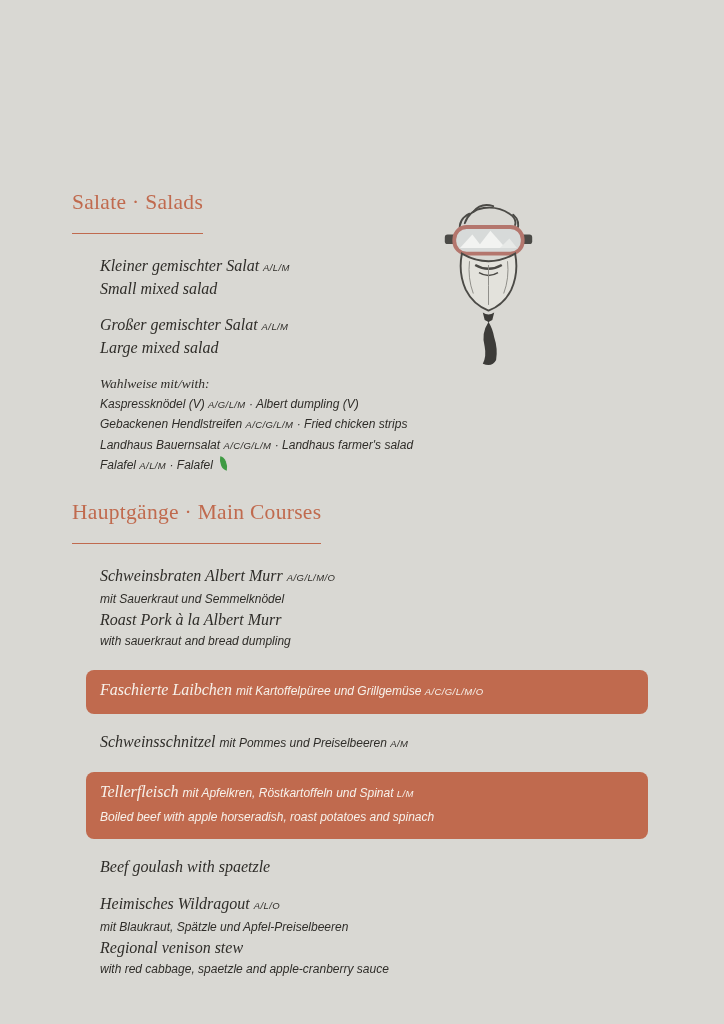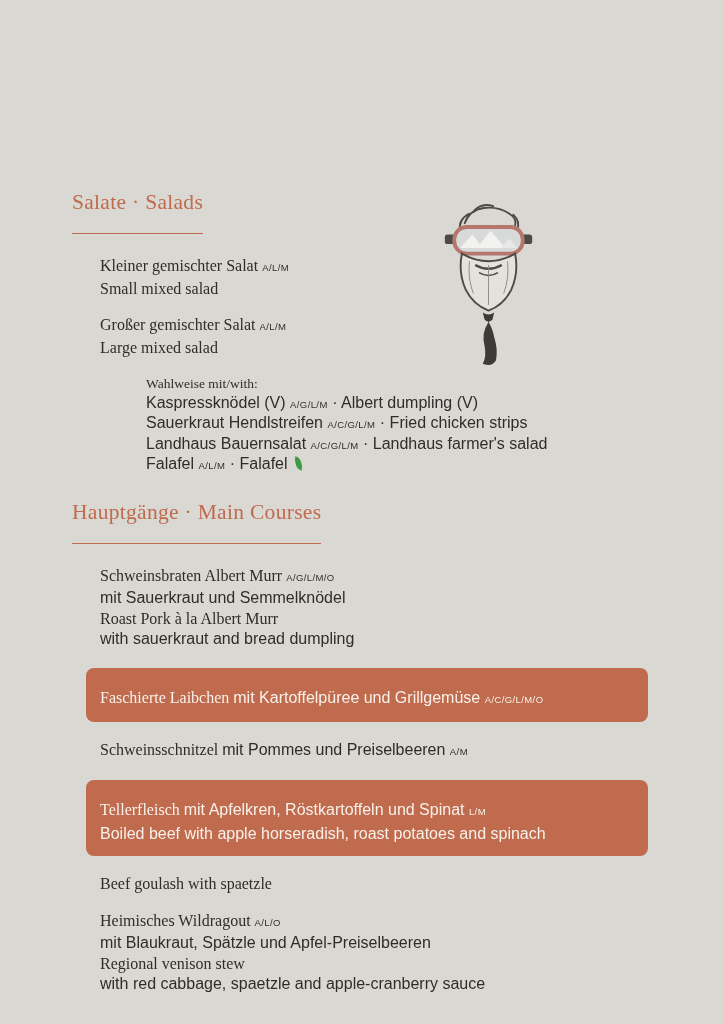--- a/index.html
+++ b/index.html
@@ -14,30 +14,30 @@
   }
   .logo{position:absolute;left:441px;top:198px;width:95px;height:172px;}
   .menu{position:absolute;left:100px;top:190px;width:586px;}
   h2.section-title{
     font-weight:400;font-size:21.5px;color:var(--accent);
     margin:0 0 22px -28px;letter-spacing:.3px;
   }
   h2.section-title.mt{margin-top:24px;}
   h2.section-title span{display:inline-block;border-bottom:1px solid var(--accent);padding-bottom:18px;}
   .block{margin-bottom:16px;}
-  .line{line-height:20.5px;}
-  .line.tight{line-height:18.5px;margin-left:46px;}
+  .line{line-height:20.5px;font-style:italic;}
+  .line.tight{line-height:18.5px;}
   .seg-serif{font-family:"Liberation Serif",serif;font-size:16px;}
   .seg-note{font-family:"Liberation Serif",serif;font-size:13.5px;}
-  .seg-sans{font-family:"Liberation Sans",sans-serif;font-size:16px;}
+  .seg-sans{font-family:"Liberation Sans",sans-serif;font-size:12px;}
   .seg-alg{font-family:"Liberation Sans",sans-serif;font-size:9.5px;letter-spacing:.4px;}
   .highlight{
     background:var(--accent); color:var(--boxtext);
     border-radius:8px; margin:18px 0 18px -14px;
-    padding:19px 14px 11px; width:562px;
+    padding:9px 14px 11px; width:562px;
   }
   .highlight .line{line-height:22px;}
   .leaf{
     display:inline-block;width:9px;height:13px;background:var(--leaf);
     border-radius:0 100% 0 100%;transform:rotate(10deg);
     margin-left:6px;vertical-align:-1px;
   }
 </style>
 </head>
 <body>
@@ -83,21 +83,21 @@
         <div class="line"><span class="seg-serif">Kleiner gemischter Salat </span><span class="seg-alg">A/L/M</span></div>
         <div class="line"><span class="seg-serif">Small mixed salad</span></div>
       </div>
       <div class="block">
         <div class="line"><span class="seg-serif">Großer gemischter Salat </span><span class="seg-alg">A/L/M</span></div>
         <div class="line"><span class="seg-serif">Large mixed salad</span></div>
       </div>
       <div class="block">
         <div class="line tight"><span class="seg-note">Wahlweise mit/with:</span></div>
         <div class="line tight"><span class="seg-sans">Kaspressknödel (V) </span><span class="seg-alg">A/G/L/M</span><span class="seg-sans"> · Albert dumpling (V)</span></div>
-        <div class="line tight"><span class="seg-sans">Sauerkraut Hendlstreifen </span><span class="seg-alg">A/C/G/L/M</span><span class="seg-sans"> · Fried chicken strips</span></div>
+        <div class="line tight"><span class="seg-sans">Gebackenen Hendlstreifen </span><span class="seg-alg">A/C/G/L/M</span><span class="seg-sans"> · Fried chicken strips</span></div>
         <div class="line tight"><span class="seg-sans">Landhaus Bauernsalat </span><span class="seg-alg">A/C/G/L/M</span><span class="seg-sans"> · Landhaus farmer's salad</span></div>
         <div class="line tight"><span class="seg-sans">Falafel </span><span class="seg-alg">A/L/M</span><span class="seg-sans"> · Falafel</span><span class="leaf"></span></div>
       </div>
     </section>
     <section class="menu-section">
       <h2 class="section-title mt"><span>Hauptgänge · Main Courses</span></h2>
       <div class="block">
         <div class="line"><span class="seg-serif">Schweinsbraten Albert Murr </span><span class="seg-alg">A/G/L/M/O</span></div>
         <div class="line"><span class="seg-sans">mit Sauerkraut und Semmelknödel</span></div>
         <div class="line"><span class="seg-serif">Roast Pork à la Albert Murr</span></div>

